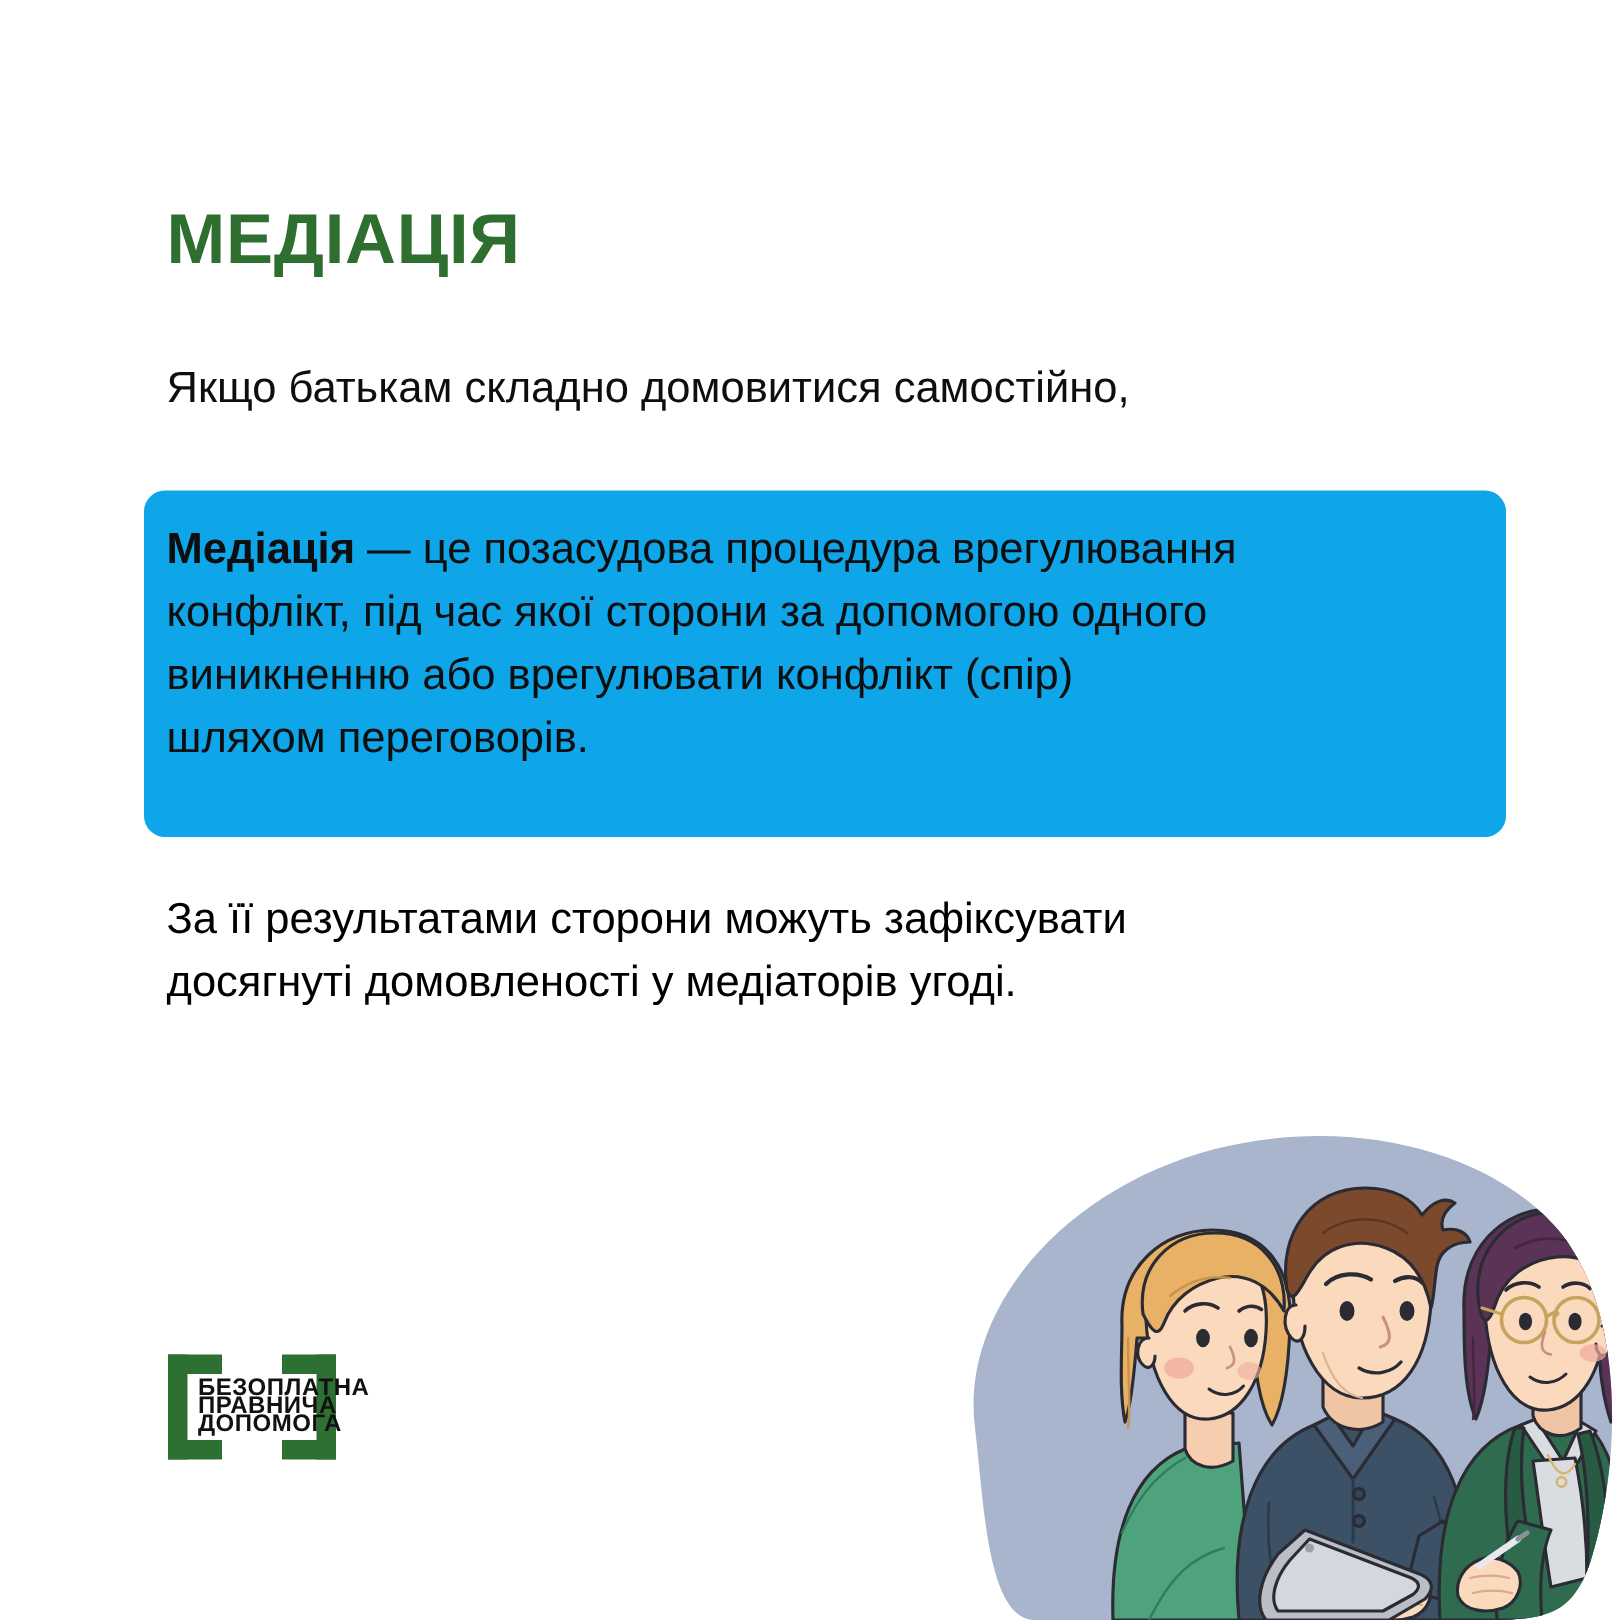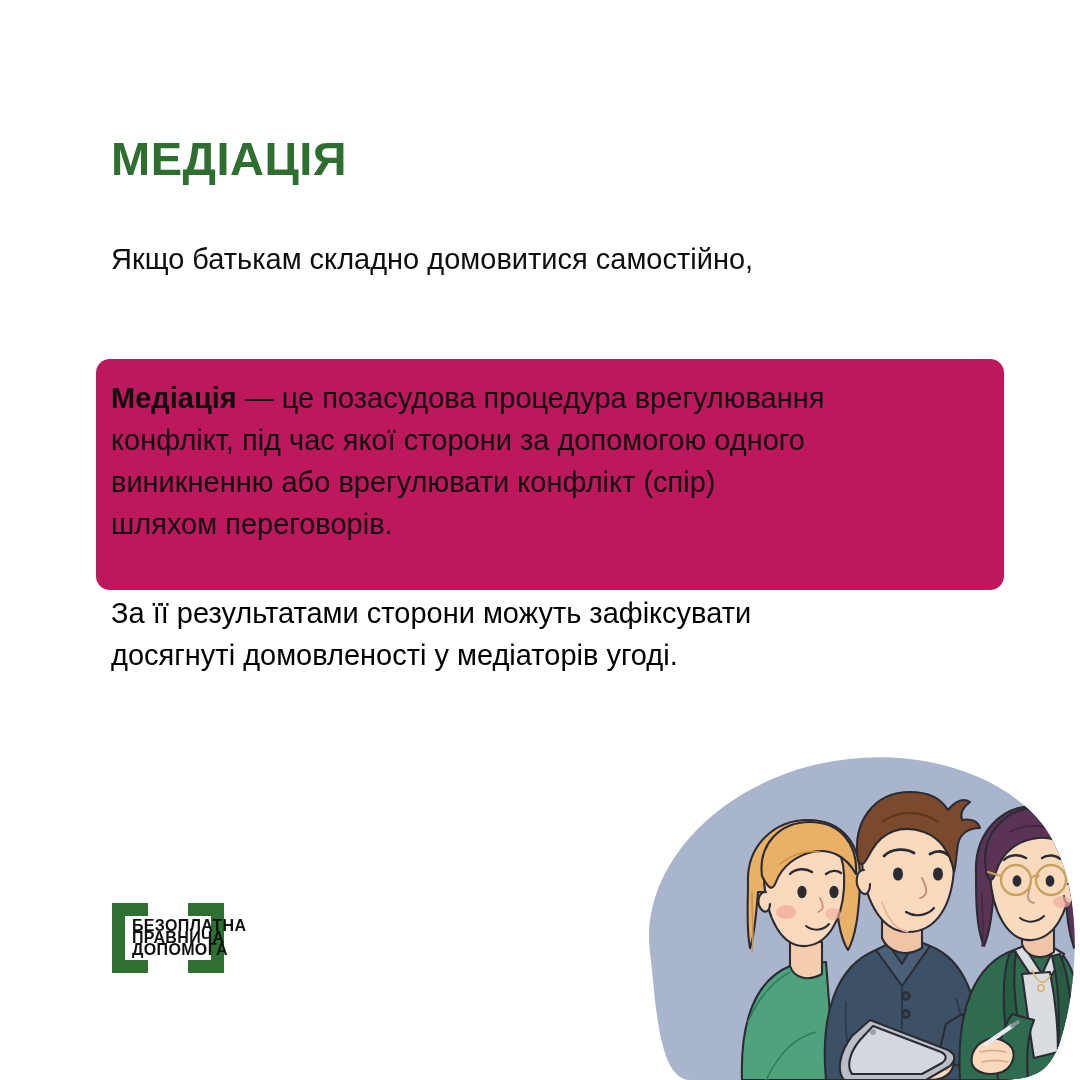--- a/index.html
+++ b/index.html
@@ -42,24 +42,23 @@
   }
   #intro-paragraph .ln { display: block; white-space: nowrap; }
 
   
   #definition-box {
     position: absolute;
     left: 96px;
     top: 327px;
     width: 908px;
     height: 231px;
-    background: #be185d;
+    background: #0ea5e9;
     border-radius: 14px;
     box-sizing: border-box;
-    margin-top: 32px;
   }
   #definition-text {
     position: absolute;
     left: 15px;
     top: 18px;
     width: 880px;
     font-size: 29px;
     line-height: 42px;
     color: #0e0e0e;
   }

